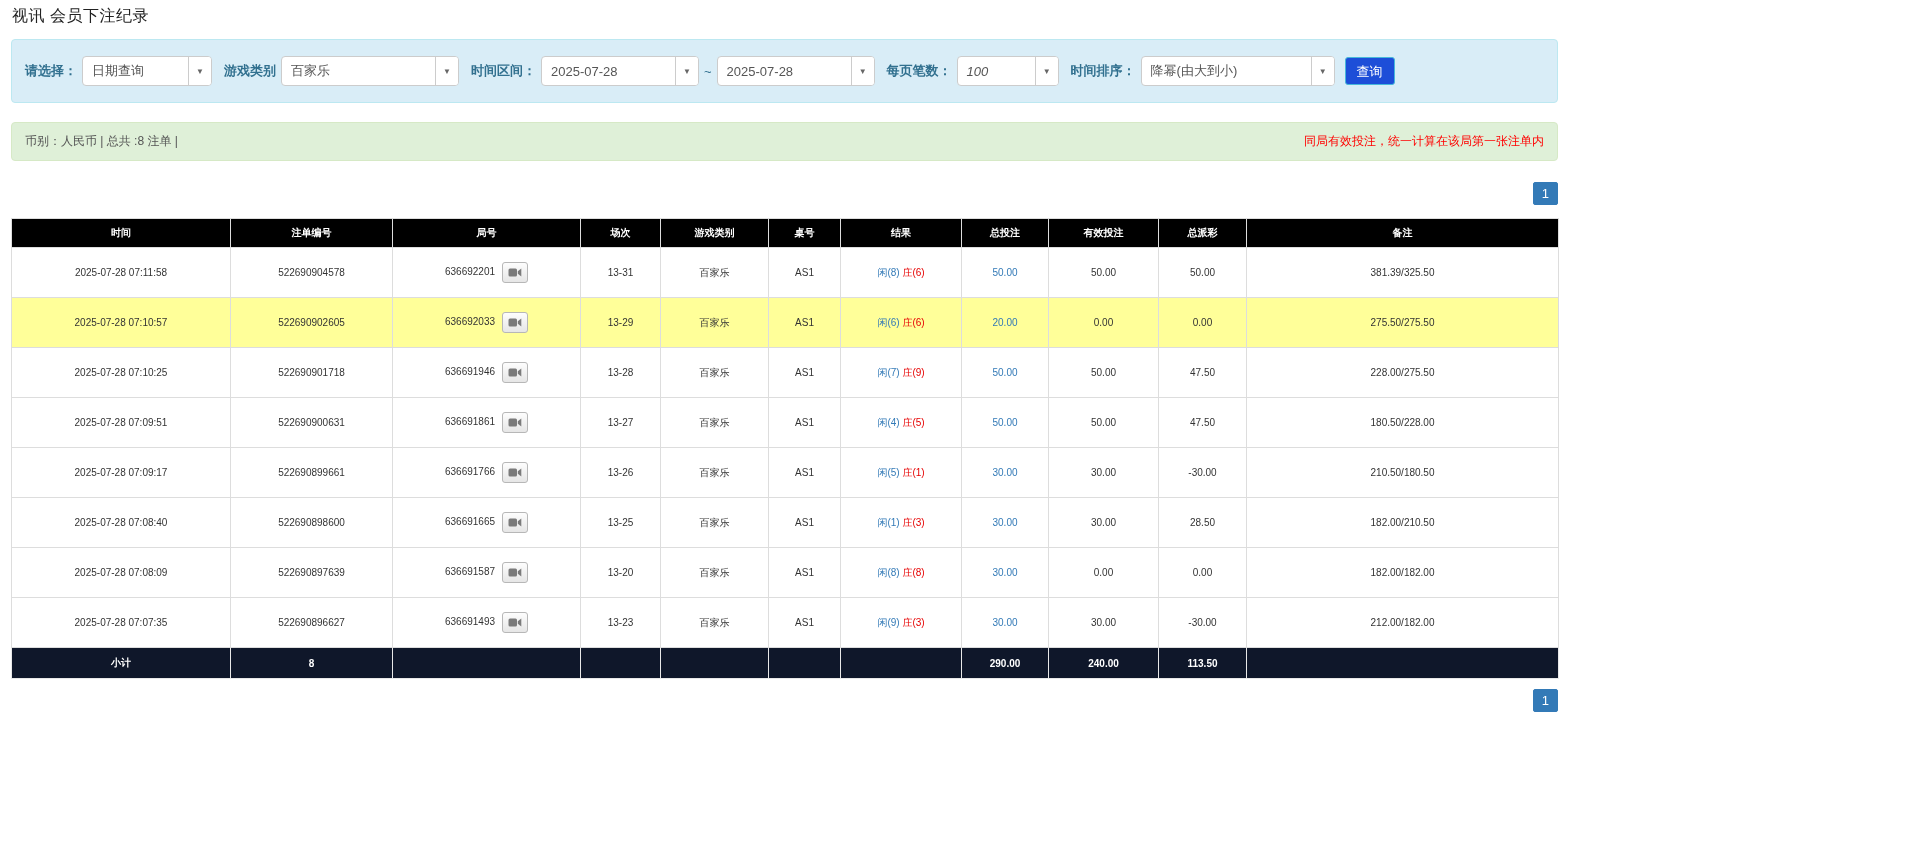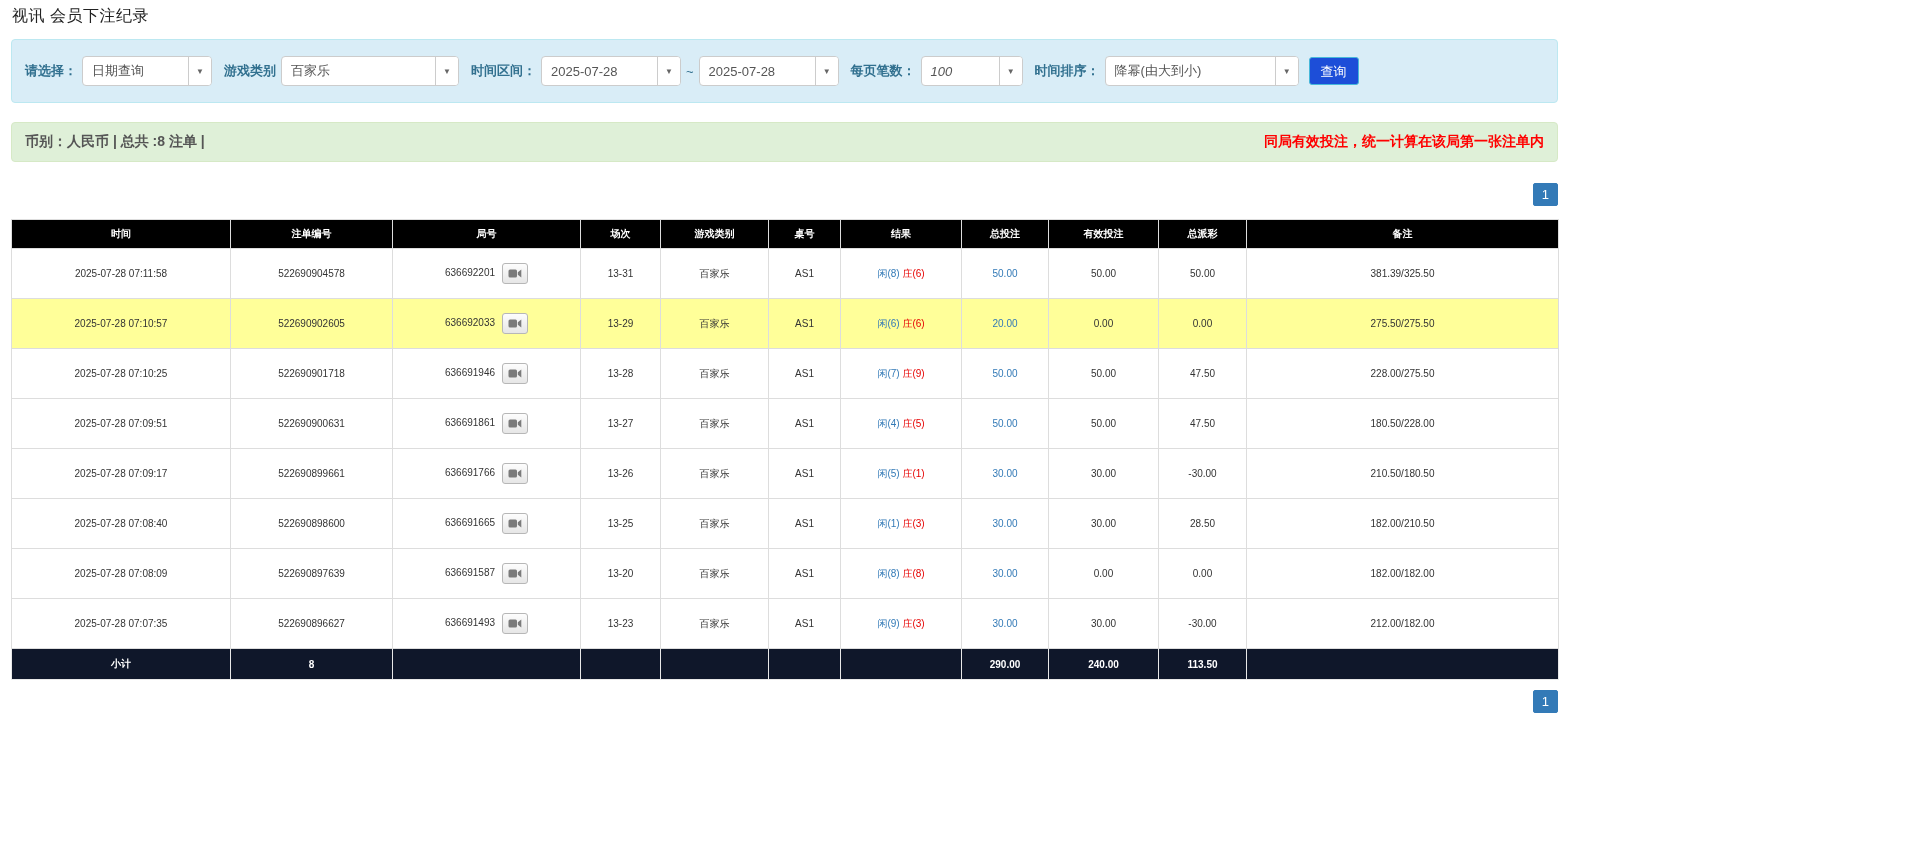--- a/index.html
+++ b/index.html
@@ -51,21 +51,21 @@
     display: flex;
     align-items: center;
     justify-content: center;
     color: #666;
     font-size: 8px;
     background: #fff;
     border-radius: 0 3px 3px 0;
   }
   .w-query { width: 130px; }
   .w-game  { width: 178px; }
-  .w-date  { width: 140px; }
+  .w-date  { width: 158px; }
   .w-size  { width: 102px; font-style: italic; }
   .w-sort  { width: 194px; }
   .tilde { margin: 0 5px; color: #31708f; }
   .search-btn {
     margin-left: 10px;
     background: #1d4ed8;
     border: 1px solid #46b8da;
     border-radius: 3px;
     color: #fff;
     font-size: 13px;
@@ -79,22 +79,21 @@
   
   .summary-bar {
     margin-top: 19px;
     background: #dff0d8;
     border: 1px solid #d6e9c6;
     border-radius: 4px;
     padding: 10px 13px;
     display: flex;
     justify-content: space-between;
     align-items: center;
-    font-size: 14px;
-    font-weight: bold;
+    font-size: 12px;
   }
   .summary-left { color: #555; }
   .summary-right { color: #f00; }
 
   
   .pager { display: flex; justify-content: flex-end; }
   .pager-top { margin-top: 21px; margin-bottom: 13px; }
   .pager-bottom { margin-top: 10px; }
   .page-btn {
     background: #337ab7;

